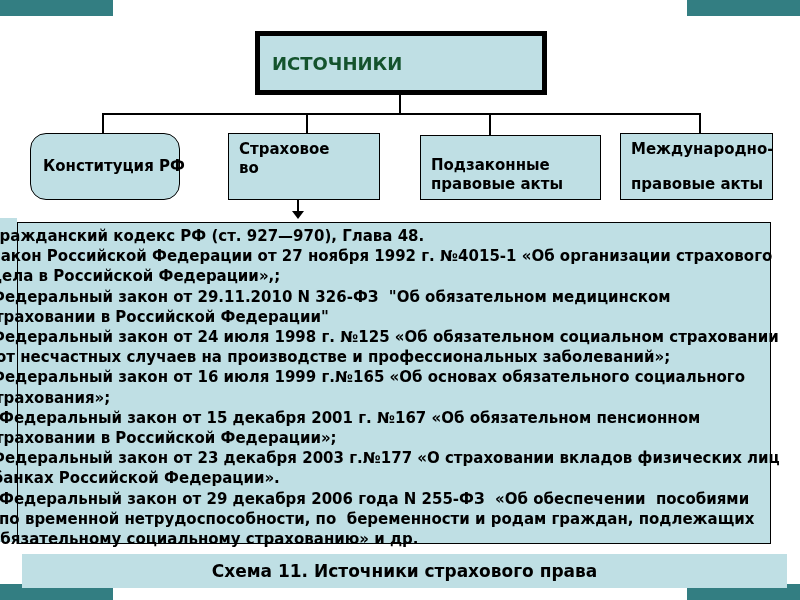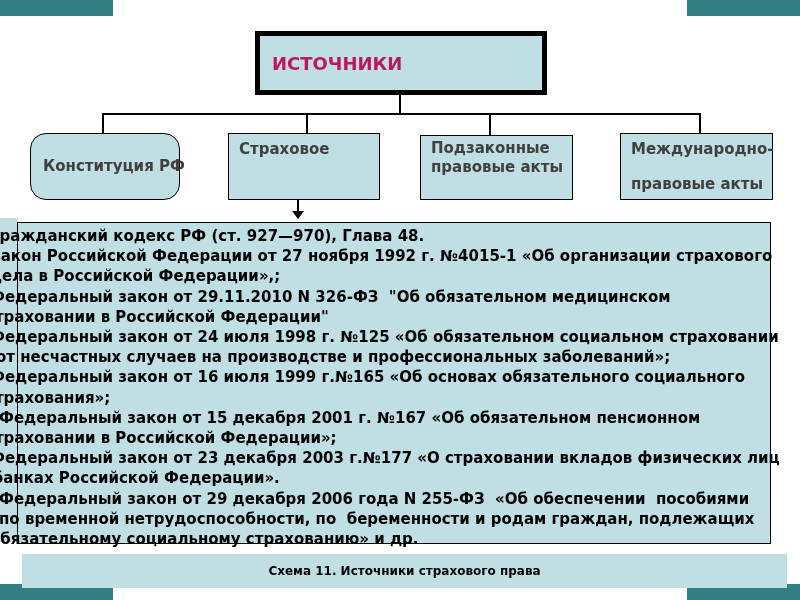--- a/index.html
+++ b/index.html
@@ -10,58 +10,58 @@
   .corner{position:absolute;width:113px;height:16px;background:var(--corner,#337e82);}
   .corner.tl{left:0;top:0;}
   .corner.tr{right:0;top:0;}
   .corner.bl{left:0;bottom:0;}
   .corner.br{right:0;bottom:0;}
 
   
   .sources-box{position:absolute;left:255px;top:31px;width:282px;height:54px;
     background:var(--box-fill,#bfdfe4);border:5px solid var(--border,#000);
     display:flex;align-items:center;}
-  .sources-box .lbl{font-weight:bold;font-size:18px;padding-left:12px;color:#be185d;}
+  .sources-box .lbl{font-weight:bold;font-size:18px;padding-left:12px;color:#14532d;}
 
   
   .line{position:absolute;background:var(--border,#000);}
   .trunk{left:399px;top:95px;width:2px;height:18px;}
   .crossbar{left:102px;top:113px;width:599px;height:2px;}
   .drop1{left:102px;top:113px;width:2px;height:20px;}
   .drop2{left:306px;top:113px;width:2px;height:20px;}
   .drop3{left:489px;top:113px;width:2px;height:22px;}
   .drop4{left:699px;top:113px;width:2px;height:20px;}
 
   
   .node{position:absolute;background:var(--box-fill,#bfdfe4);border:1px solid var(--border,#000);
-    font-weight:bold;font-size:15px;line-height:19px;color:#404040;box-sizing:border-box;}
+    font-weight:bold;font-size:15px;line-height:19px;color:#000000;box-sizing:border-box;}
   .node .ln{white-space:pre;}
   .n1{left:30px;top:133px;width:150px;height:67px;display:flex;flex-direction:column;justify-content:center;padding-left:12px;border-radius:16px;}
   .n2{left:228px;top:133px;width:152px;height:67px;padding:6px 0 0 10px;}
-  .n3{left:420px;top:135px;width:153px;height:65px;padding:3px 0 0 10px;}
+  .n3{left:420px;top:135px;width:181px;height:65px;padding:20px 0 0 10px;}
   .n4{left:620px;top:133px;width:153px;height:67px;display:flex;flex-direction:column;justify-content:center;padding-left:10px;gap:16px;}
 
   
   .arrow-line{left:297px;top:200px;width:2px;height:12px;}
   .arrow-head{position:absolute;left:292px;top:211px;width:0;height:0;
     border-left:6px solid transparent;border-right:6px solid transparent;
     border-top:8px solid var(--border,#000);}
 
   
   .legal-strip{position:absolute;left:0;top:218px;width:17px;height:324px;background:var(--box-fill,#bfdfe4);}
   .legal-box{position:absolute;left:17px;top:222px;width:752px;height:320px;
     background:var(--box-fill,#bfdfe4);border:1px solid var(--border,#000);}
   .legal-text{position:absolute;left:0;top:226px;width:840px;
     font-weight:bold;font-size:15px;line-height:20.2px;color:#000;}
   .legal-text .ln{white-space:pre;}
 
   
   .caption-bar{position:absolute;left:22px;top:554px;width:765px;height:34px;
     background:var(--box-fill,#bfdfe4);}
-  .caption-bar .lbl{font-weight:bold;font-size:12px;line-height:34px;text-align:center;color:#000;}
+  .caption-bar .lbl{font-weight:bold;font-size:17px;line-height:34px;text-align:center;color:#000;}
 </style>
 </head>
 <body>
 
 <div id="slide">
 
   <div class="corner tl"></div>
   <div class="corner tr"></div>
   <div class="corner bl"></div>
   <div class="corner br"></div>
@@ -75,20 +75,21 @@
   <div class="line drop1"></div>
   <div class="line drop2"></div>
   <div class="line drop3"></div>
   <div class="line drop4"></div>
 
   <div class="node n1">
       <div class="ln">Конституция РФ</div>
     </div>
   <div class="node n2">
       <div class="ln">Страховое</div>
+      <div class="ln">во</div>
     </div>
   <div class="node n3">
       <div class="ln">Подзаконные</div>
       <div class="ln">правовые акты</div>
     </div>
   <div class="node n4">
       <div class="ln">Международно-</div>
       <div class="ln">правовые акты</div>
     </div>
 

